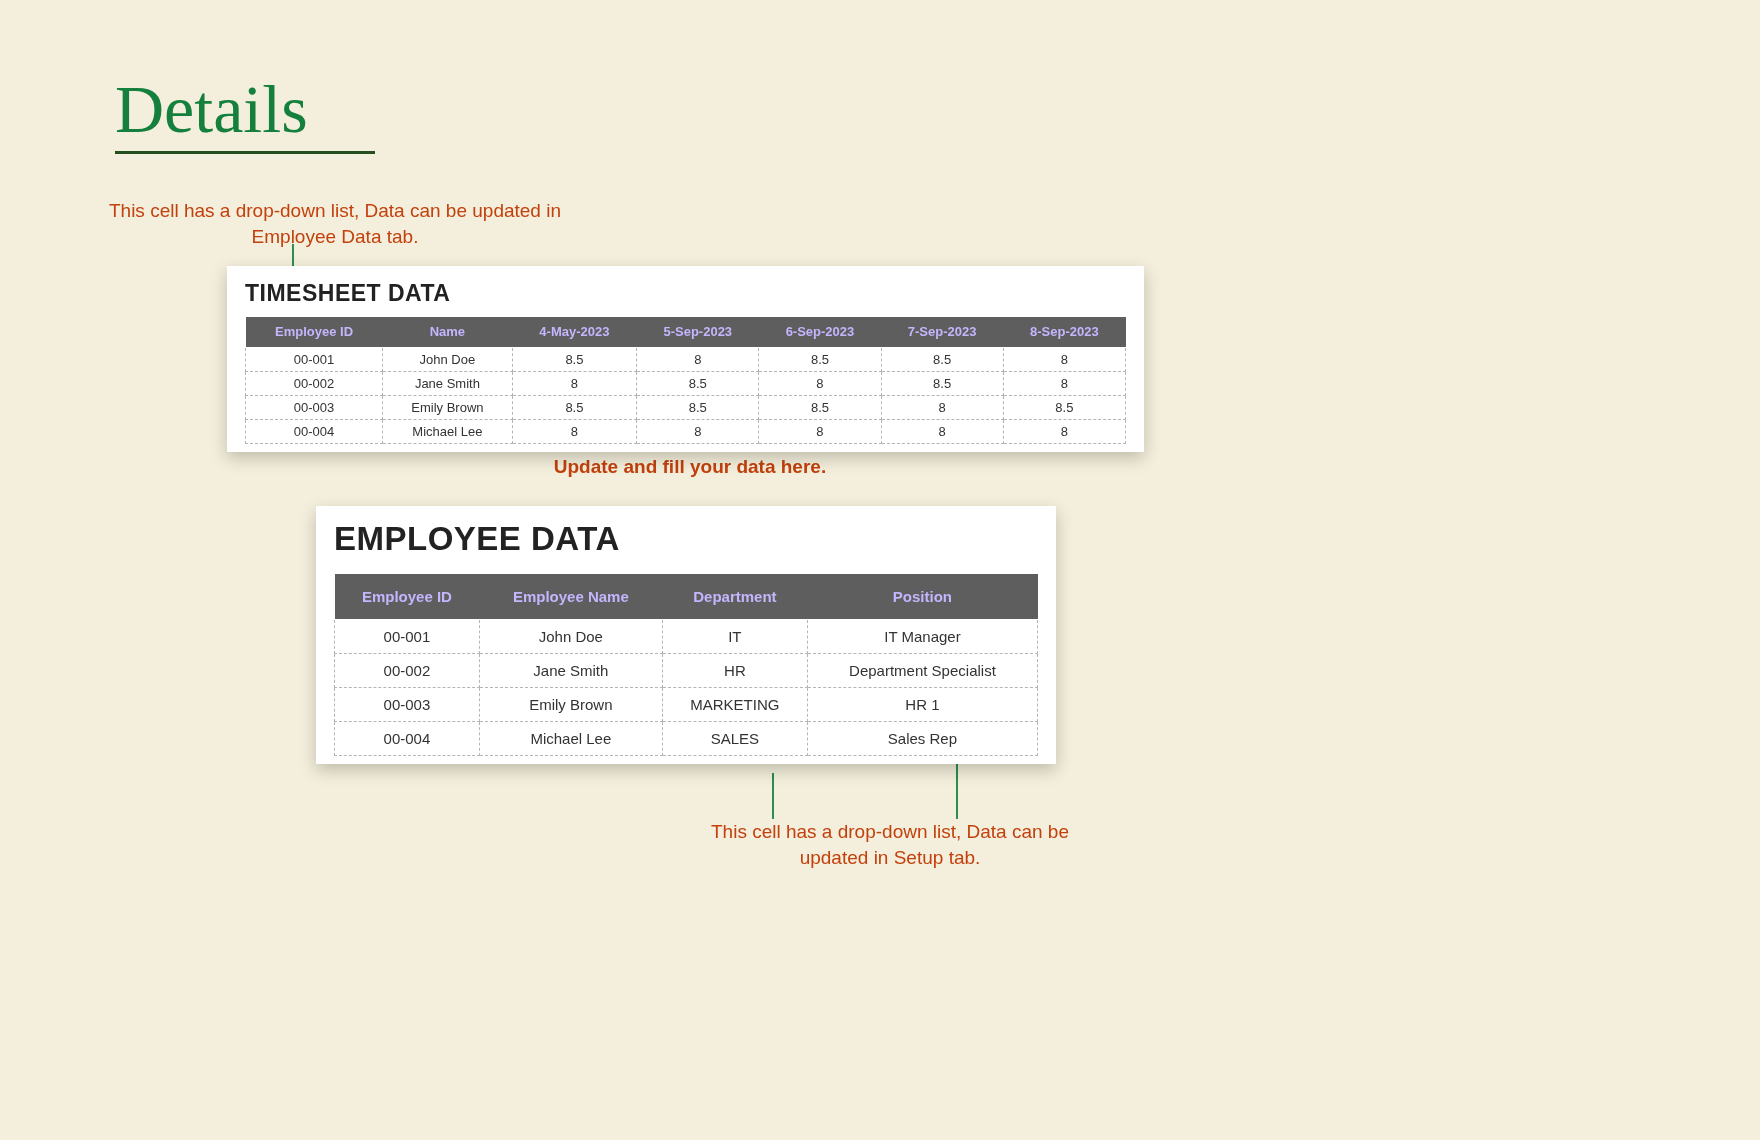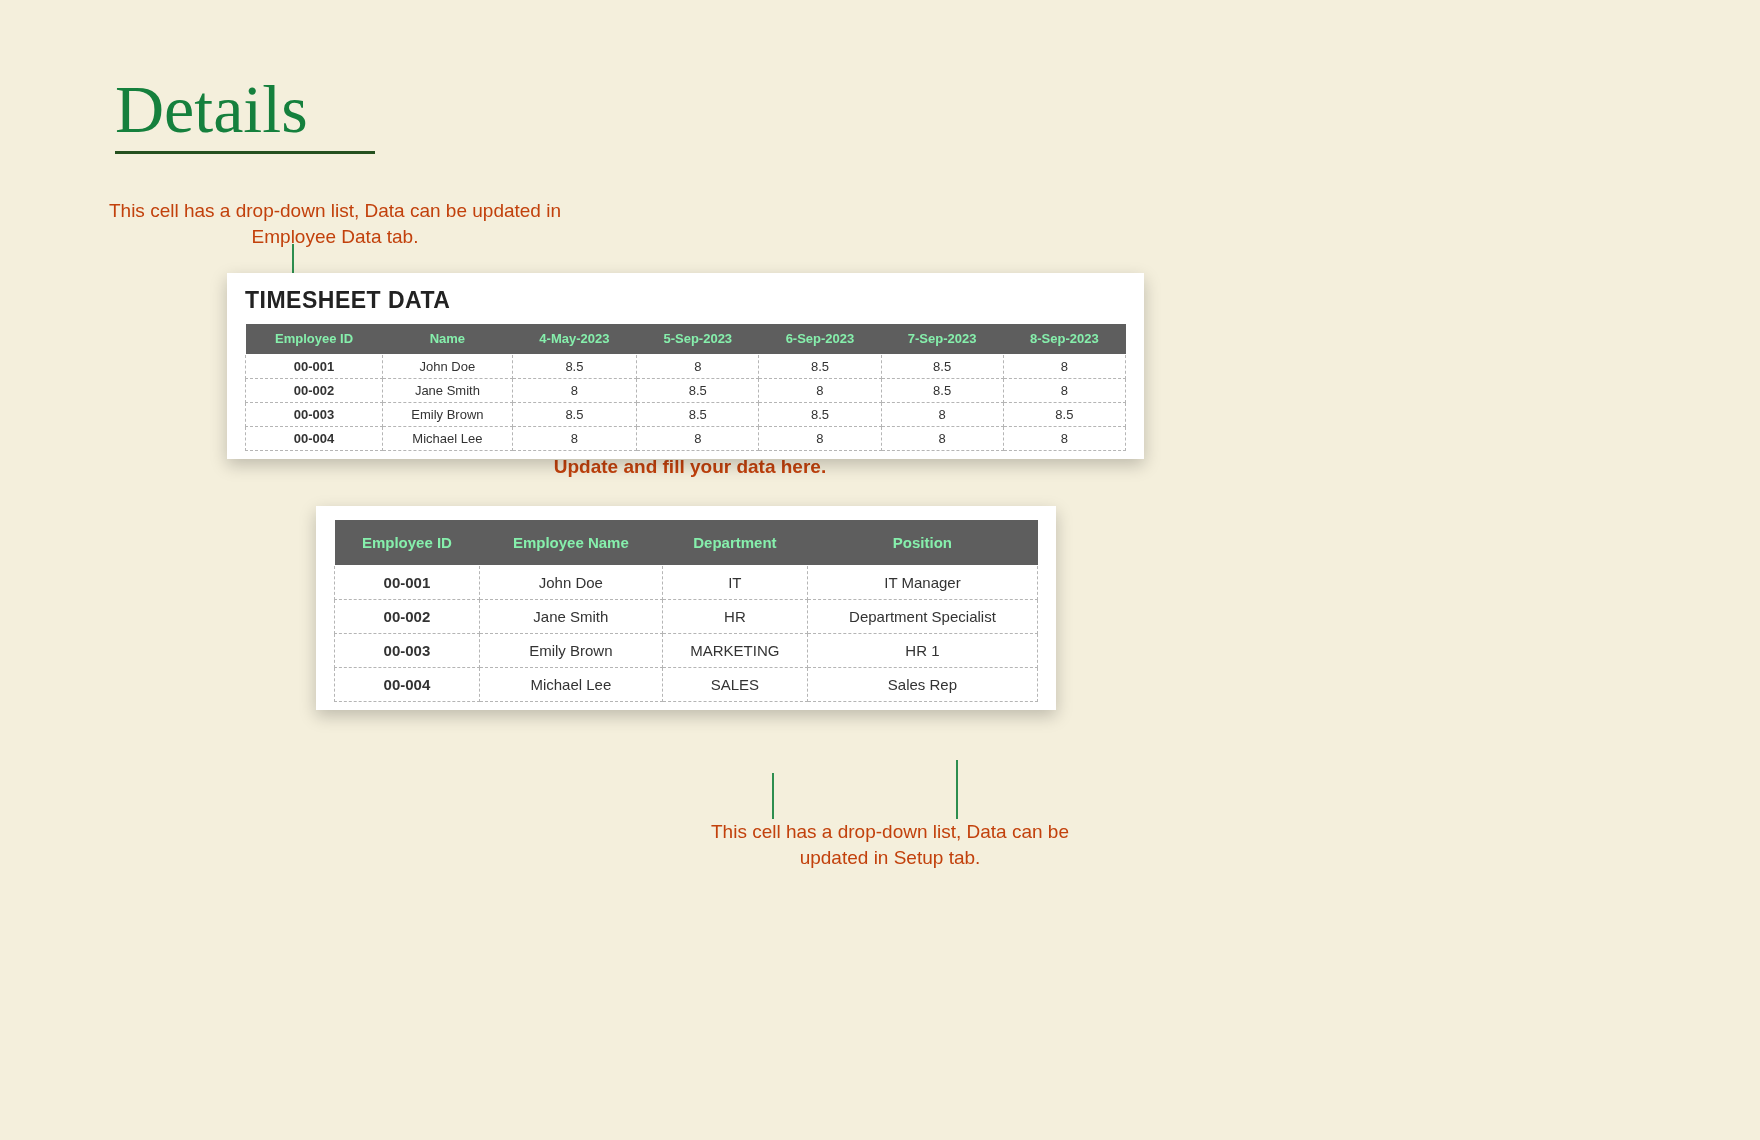--- a/index.html
+++ b/index.html
@@ -43,43 +43,43 @@
   }
   .line1 { left: 292px; top: 244px; width: 2px; height: 111px; }
   .line2 { left: 772px; top: 773px; width: 2px; height: 46px; }
   .line3 { left: 956px; top: 760px; width: 2px; height: 59px; }
   .panel {
     position: absolute;
     background: #ffffff;
     box-shadow: 0 6px 16px rgba(0,0,0,0.22);
     padding: 14px 18px 8px 18px;
   }
-  .panel-timesheet { top: 273px; left: 227px; width: 917px; }
+  .panel-timesheet { top: 266px; left: 227px; width: 917px; }
   .panel-employee { top: 506px; left: 316px; width: 740px; }
   .panel-title-sm { font-weight: 900; font-size: 23px; letter-spacing: 0.5px; color: #222; margin-bottom: 10px; }
   .panel-title-lg { font-weight: 900; font-size: 33px; letter-spacing: 0.5px; color: #222; margin-bottom: 16px; }
   table { width: 100%; border-collapse: collapse; }
   th {
     background: #5e5e5e;
-    color: #86efac;
+    color: #c4b5fd;
     font-weight: 700;
     text-align: center;
     font-size: 13px;
     border-bottom: 1px solid #fff;
   }
   .panel-timesheet th { padding: 7px 4px; height: 30px; }
   .panel-employee th { padding: 14px 4px; font-size: 15px; }
   td {
     text-align: center;
     color: #333;
     border-bottom: 1px dashed #b5b5b5;
     border-right: 1px dashed #b5b5b5;
     font-size: 13px;
   }
-  tr td:first-child { border-left: 1px dashed #b5b5b5; font-weight: bold; }
+  tr td:first-child { border-left: 1px dashed #b5b5b5; }
   .panel-timesheet td { padding: 4px 4px; height: 24px; }
   .panel-employee td { padding: 8px 4px; font-size: 15px; height: 32px; }
 </style>
 </head>
 <body>
 
 <div class="page-title">Details</div>
 <div class="page-title-underline"></div>
 
 <div class="caption caption-top">This cell has a drop-down list, Data can be updated in Employee Data tab.</div>
@@ -139,20 +139,21 @@
         <td>8</td>
         <td>8</td>
         <td>8</td>
         <td>8</td>
       </tr>
     </tbody>
   </table>
 </div>
 
 <div class="panel panel-employee">
+  <div class="panel-title-lg">EMPLOYEE DATA</div>
   <table>
     <thead>
         <tr>
       <th>Employee ID</th>
       <th>Employee Name</th>
       <th>Department</th>
       <th>Position</th>
     </tr>
       </thead>
     <tbody>

